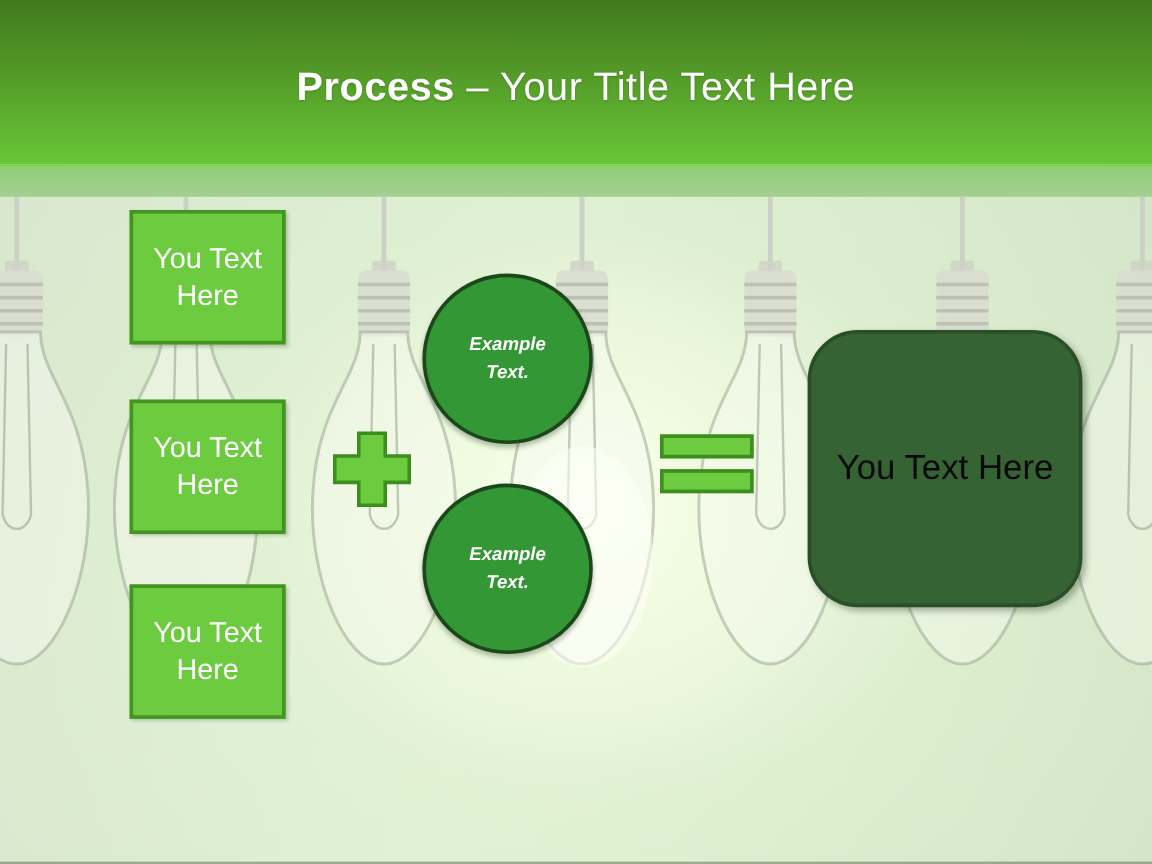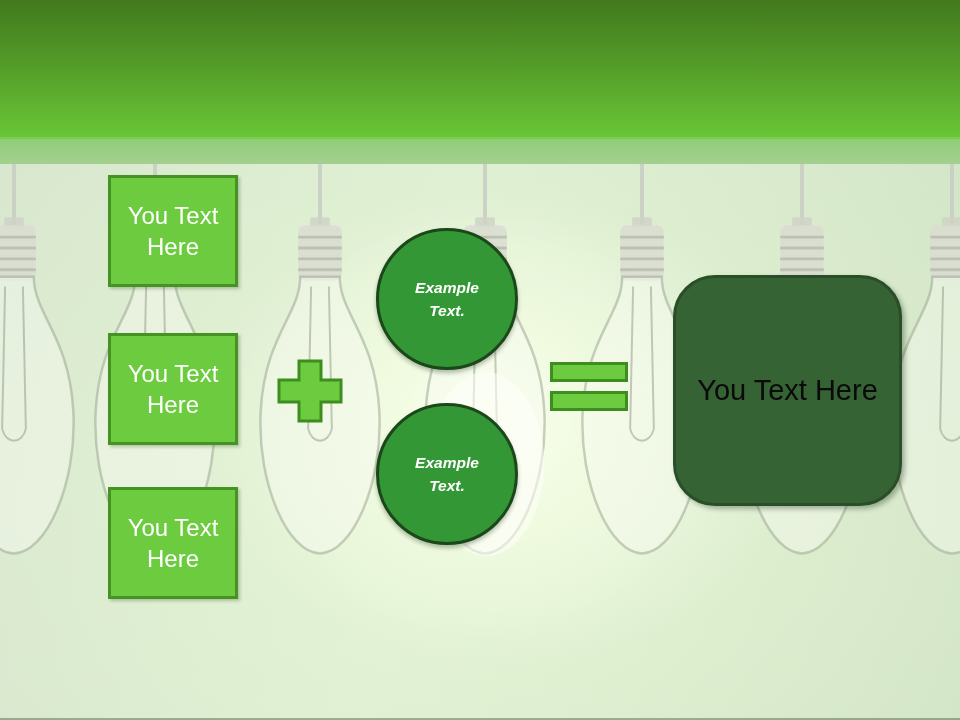--- a/index.html
+++ b/index.html
@@ -45,21 +45,21 @@
   
   .plus-wrap{ position:absolute; left:277px; top:359px; width:66px; height:64px; }
   .equals-wrap{ position:absolute; left:550px; top:362px; width:78px; height:50px; }
   .equals-bar{
     position:absolute; left:0; width:78px; height:20px;
     background:#6ccb3e; border:3px solid #3e8d1f;
   }
   .eq-top{ top:0; } .eq-bot{ top:29px; }
   
   .circle{
-    position:absolute; left:376px; width:142px; height:142px;
+    position:absolute; left:352px; width:142px; height:142px;
     border-radius:50%; background:#349735; border:3px solid #1b471b;
     box-shadow:0 3px 4px rgba(0,40,0,0.3);
     display:flex; align-items:center; justify-content:center;
     color:#ffffff; font-size:15.5px; font-weight:700; font-style:italic;
     line-height:1.5; text-align:center;
   }
   .circle .lbl{ display:block; width:84px; }
   .circle-1{ top:228px; } .circle-2{ top:403px; }
   
   .result-box{
@@ -108,20 +108,21 @@
     <use href="#bulb" x="250" y="0" width="140" height="425"></use>
     <use href="#bulb" x="415" y="0" width="140" height="425"></use>
     <ellipse cx="486" cy="300" rx="58" ry="92" fill="rgba(255,255,250,0.55)"></ellipse>
     <use href="#bulb" x="572" y="0" width="140" height="425"></use>
     <use href="#bulb" x="732" y="0" width="140" height="425"></use>
     <use href="#bulb" x="882" y="0" width="140" height="425"></use>
   </svg>
 
   <div class="header"></div>
   <div class="header-band"></div>
+  <h1 class="title"><span class="t-bold">Process</span><span> </span><span class="t-rest">– Your Title Text Here</span></h1>
 
   <div class="input-box box-1">
     <span class="lbl">You Text Here</span>
   </div>
   <div class="input-box box-2">
     <span class="lbl">You Text Here</span>
   </div>
   <div class="input-box box-3">
     <span class="lbl">You Text Here</span>
   </div>

